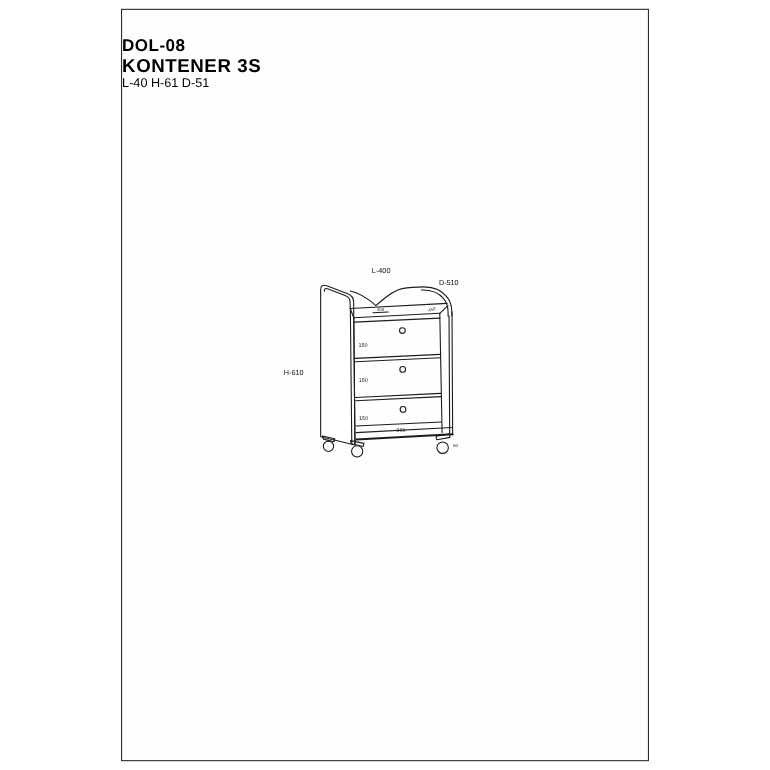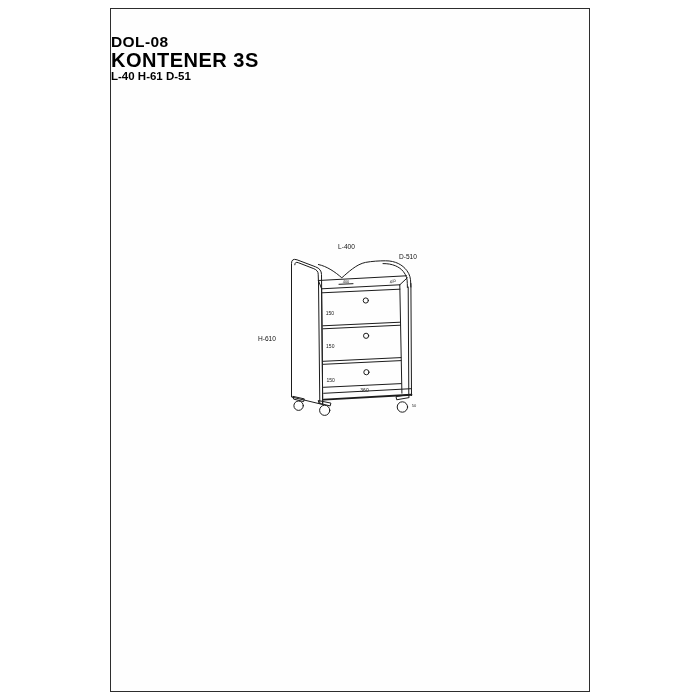--- a/index.html
+++ b/index.html
@@ -6,22 +6,22 @@
   body{
     width:700px;height:700px;background:#ffffff;position:relative;
     font-family:"Liberation Sans",sans-serif;color:#000;overflow:hidden;
   }
   .page{
     position:absolute;left:110px;top:8px;width:480px;height:684px;
     box-sizing:border-box;border:1.5px solid #2d2d2d;background:#fefefe;
   }
   .title-wrap{position:absolute;left:0;top:24px;width:100%;text-align:left;}
   .t1{font-size:15.5px;font-weight:bold;letter-spacing:.4px;line-height:18px;margin:0;}
-  .t2{font-size:20px;font-weight:bold;letter-spacing:.5px;line-height:18px;margin:0;}
-  .t3{font-size:11.5px;font-weight:bold;line-height:13px;margin:1px 0 0 0;}
+  .t2{font-size:17px;font-weight:bold;letter-spacing:.5px;line-height:18px;margin:0;}
+  .t3{font-size:11.5px;font-weight:normal;line-height:13px;margin:1px 0 0 0;}
   svg{position:absolute;left:0;top:0;}
   svg *{vector-effect:non-scaling-stroke;}
   .ln{fill:none;stroke:#1c1c1c;stroke-width:1;stroke-linecap:round;stroke-linejoin:round;}
   .ln-thick{fill:none;stroke:#1c1c1c;stroke-width:1.9;stroke-linecap:round;}
   .panel{fill:#ffffff;stroke:#1c1c1c;stroke-width:1;stroke-linejoin:round;}
   .dim{font-size:6.6px;fill:#111;font-weight:normal;}
   .dim-sm{font-size:5px;fill:#161616;}
   .dim-xs{font-size:4px;fill:#2a2a2a;}
 </style>
 </head>

